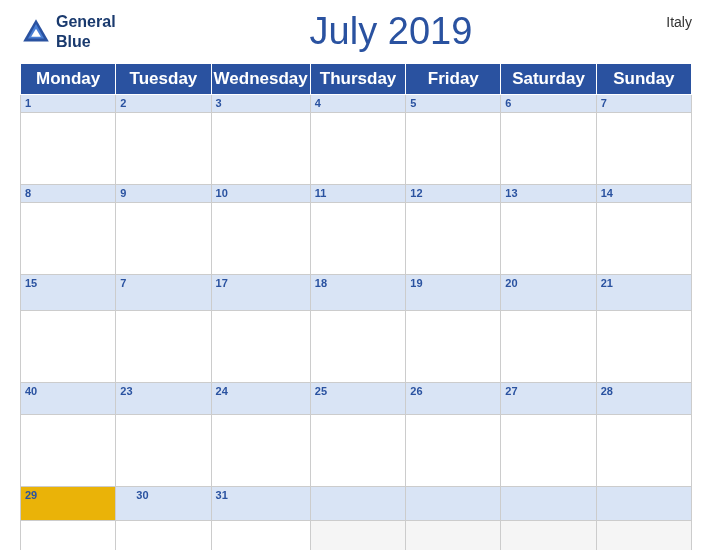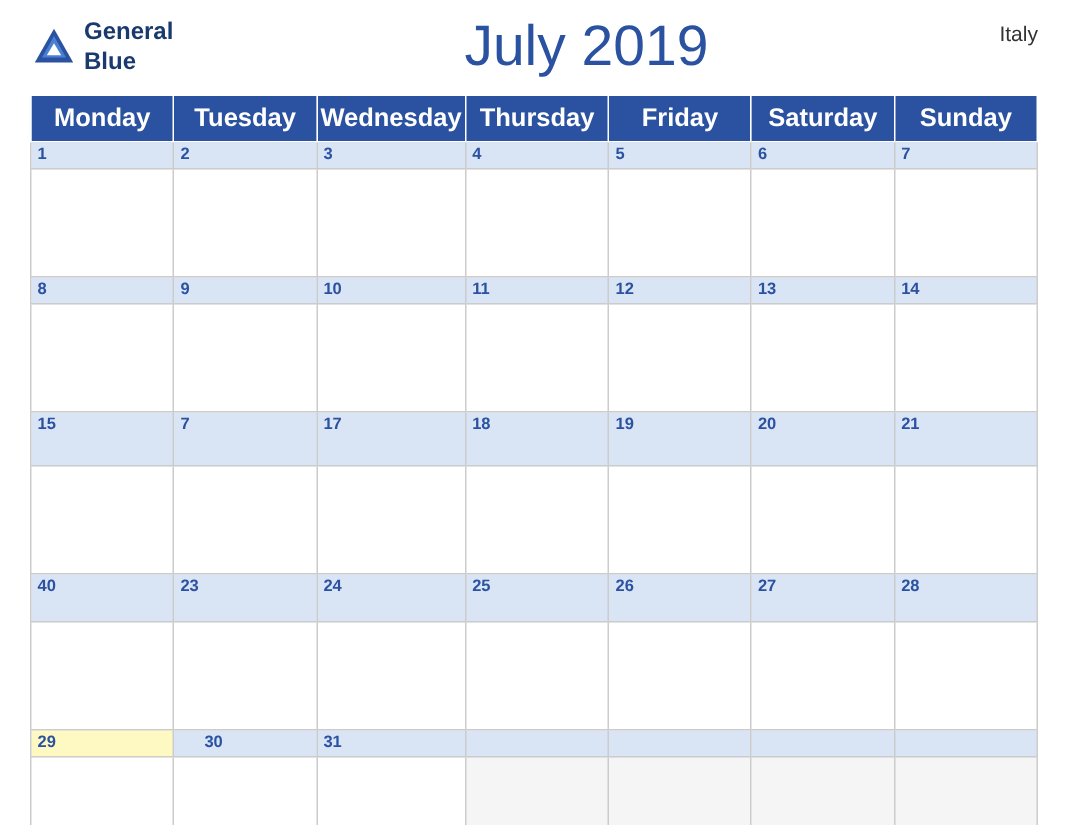--- a/index.html
+++ b/index.html
@@ -233,21 +233,21 @@
       <tr>
         <td style="height: 72px; background-color: rgb(255, 255, 255);"></td>
         <td style="height: 72px; background-color: rgb(255, 255, 255);"></td>
         <td style="height: 72px; background-color: rgb(255, 255, 255);"></td>
         <td style="height: 72px; background-color: rgb(255, 255, 255);"></td>
         <td style="height: 72px; background-color: rgb(255, 255, 255);"></td>
         <td style="height: 72px; background-color: rgb(255, 255, 255);"></td>
         <td style="height: 72px; background-color: rgb(255, 255, 255);"></td>
       </tr>
       <tr>
-        <td style="background-color: #fef9c3; height: 18px; padding: 2px 4px;">
+        <td style="background-color: #eab308; height: 34px; padding: 2px 4px;">
           <span class="day-number">29</span>
         </td>
         <td style="background-color: rgb(217, 228, 245); height: 18px; padding: 2px 20px;">
           <span class="day-number">30</span>
         </td>
         <td style="background-color: rgb(217, 228, 245); height: 18px; padding: 2px 4px;">
           <span class="day-number">31</span>
         </td>
         <td style="background-color: rgb(217, 228, 245); height: 18px; padding: 2px 4px;"></td>
         <td style="background-color: rgb(217, 228, 245); height: 18px; padding: 2px 4px;"></td>

